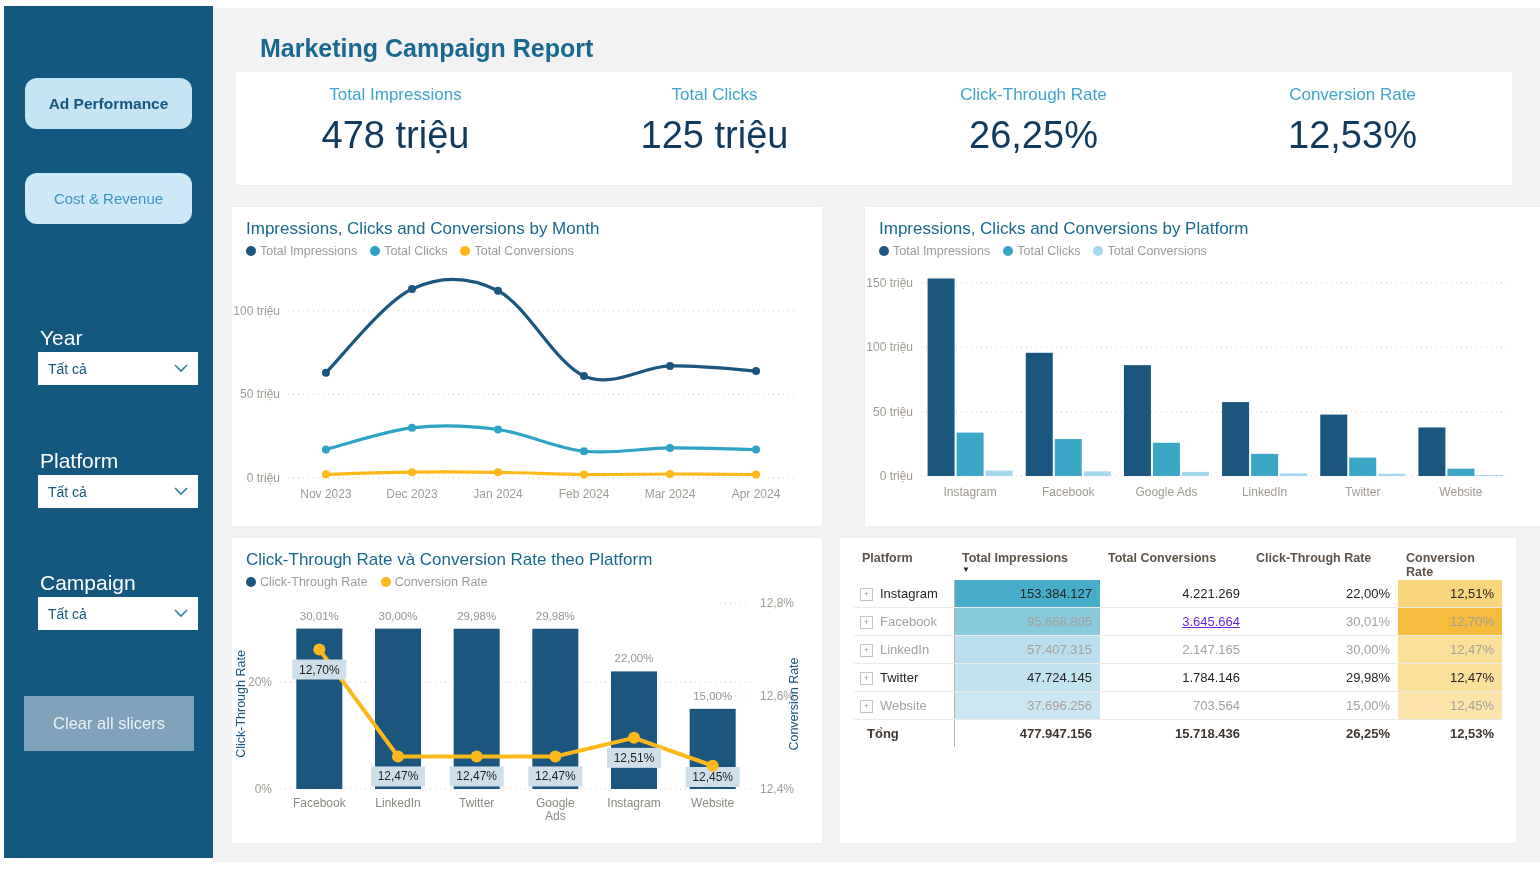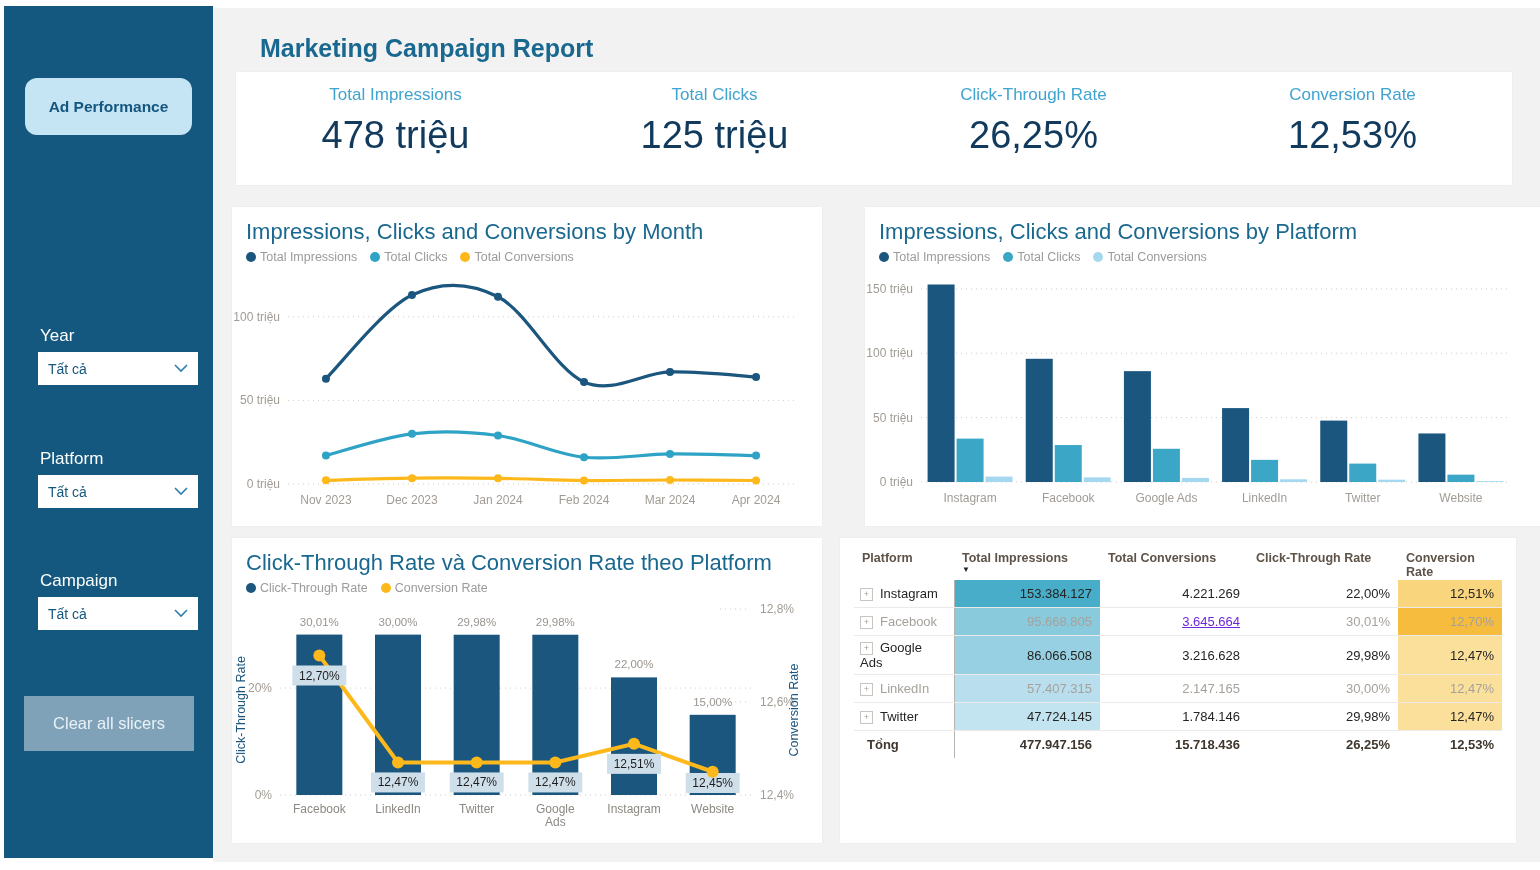--- a/index.html
+++ b/index.html
@@ -2,26 +2,26 @@
 <html><head>
 <meta charset="utf-8">
 <style>
   html,body{margin:0;padding:0;}
   body{width:1540px;height:870px;overflow:hidden;background:#ffffff;
        font-family:"Liberation Sans",sans-serif;-webkit-font-smoothing:antialiased;}
   .page{position:relative;width:1540px;height:870px;background:#ffffff;}
 
   
   .sidebar{position:absolute;left:4px;top:6px;width:209px;height:852px;background:#15587F;}
-  .nav-btn{display:block;position:absolute;left:21px;width:167px;height:57px;border:none;
+  .nav-btn{display:block;position:absolute;left:21px;width:167px;height:51px;border:none;
            border-radius:12px;background:#CDE8F6;cursor:pointer;
            font-family:"Liberation Sans",sans-serif;font-size:15px;color:#3E94C0;}
   .nav-btn.active{top:72px;background:#C5E4F4;color:#14567E;font-weight:700;font-size:15.5px;}
   .nav-btn.inactive{top:167px;}
-  .slicer-label{position:absolute;left:36px;color:#FDFEFE;font-size:17px;}
+  .slicer-label{position:absolute;left:36px;color:#FDFEFE;font-size:21px;}
   .slicer-box{position:absolute;left:34px;width:160px;height:33px;background:#ffffff;
               display:flex;align-items:center;justify-content:space-between;
               padding:0 10px;box-sizing:border-box;cursor:pointer;}
   .slicer-box span{font-size:14px;color:#15577E;}
   .clear-btn{position:absolute;left:20px;top:690px;width:170px;height:55px;border:none;
              background:#7FA2B8;color:#E9F2F8;font-size:16.5px;cursor:pointer;
              font-family:"Liberation Sans",sans-serif;}
 
   
   .main{position:absolute;left:213px;top:0;width:1327px;height:862px;background:#F2F2F2;}
@@ -32,21 +32,21 @@
              display:flex;box-shadow:0 0 2px rgba(0,0,0,.05);}
   .kpi{flex:1;text-align:center;padding-top:13px;}
   .kpi .lbl{font-size:17px;color:#41A3CF;}
   .kpi .val{font-size:38px;color:#113A5D;margin-top:9px;}
 
   .panel{position:absolute;background:#ffffff;box-shadow:0 0 2px rgba(0,0,0,.05);}
   #panel-month   {left:19px; top:207px;width:590px;height:319px;}
   #panel-platform{left:652px;top:207px;width:681px;height:319px;}
   #panel-combo   {left:19px; top:538px;width:590px;height:305px;}
   #panel-table   {left:627px;top:538px;width:676px;height:305px;box-sizing:border-box;padding:10px 14px;}
-  .panel h2{margin:12px 0 3px 14px;font-size:22px;font-weight:400;color:#19688F;}
+  .panel h2{margin:12px 0 3px 14px;font-size:17px;font-weight:400;color:#19688F;}
   .legend{display:flex;gap:13px;margin:5px 0 0 14px;font-size:12.5px;color:#9B9B9B;}
   .legend .li{display:flex;align-items:center;gap:4px;cursor:pointer;}
   .dot{width:10px;height:10px;border-radius:50%;}
   svg{display:block;}
   svg text{font-family:"Liberation Sans",sans-serif;}
 
   
   table{border-collapse:collapse;table-layout:fixed;width:648px;font-size:13px;}
   th{color:#5E5349;font-weight:700;text-align:left;padding:3px 8px 1px 8px;vertical-align:top;font-size:12.5px;}
   .sort-arrow{font-size:8px;color:#252423;line-height:8px;margin:1px 0 2px 0;}
@@ -57,20 +57,21 @@
   tr.total td{font-weight:700;color:#3F362E;border-bottom:none;border-top:1px solid #D0CDC9;}
   tr.total td.platform{border-right:1px solid #B7B3AF;padding-left:13px;}
 </style>
 </head>
 <body>
 
 <div class="page">
 
   <aside class="sidebar">
     <button class="nav-btn active">Ad Performance</button>
+    <button class="nav-btn inactive">Cost &amp; Revenue</button>
     <div id="slicers">
         <div class="slicer-label" style="top: 320px;">Year</div>
         <div class="slicer-box" style="top: 346px;">
           <span>Tất cả</span>
           <svg width="14" height="9">
             <path d="M1 1 L7 7 L13 1" fill="none" stroke="#2E7FAD" stroke-width="1.6"></path>
           </svg>
         </div>
         <div class="slicer-label" style="top: 443px;">Platform</div>
         <div class="slicer-box" style="top: 469px;">
@@ -320,39 +321,39 @@
               <td style="color: rgb(37, 36, 35); background: rgb(249, 213, 125);">12,51%</td>
             </tr>
             <tr>
               <td class="platform" style="color: rgb(166, 161, 155); margin-top: 20px;"><span class="expand-icon">+</span>Facebook</td>
               <td style="color: rgb(166, 161, 155); background: rgb(138, 202, 221);">95.668.805</td>
               <td style="color: #6d28d9; text-decoration: underline;">3.645.664</td>
               <td style="color: rgb(166, 161, 155);">30,01%</td>
               <td style="color: rgb(166, 161, 155); background: rgb(245, 188, 61);">12,70%</td>
             </tr>
             <tr>
-              <td class="platform" style="color: rgb(37, 36, 35);"><span class="expand-icon">+</span>Google Ads</td>
-              <td style="color: rgb(37, 36, 35); background: rgb(151, 208, 226);">86.066.508</td>
-              <td style="color: rgb(37, 36, 35);">3.216.628</td>
-              <td style="color: rgb(37, 36, 35);">29,98%</td>
-              <td style="color: rgb(37, 36, 35); background: rgb(251, 224, 156);">12,47%</td>
-            </tr>
-            <tr>
               <td class="platform" style="color: rgb(166, 161, 155);"><span class="expand-icon">+</span>LinkedIn</td>
               <td style="color: rgb(166, 161, 155); background: rgb(185, 223, 238);">57.407.315</td>
               <td style="color: rgb(166, 161, 155);">2.147.165</td>
               <td style="color: rgb(166, 161, 155);">30,00%</td>
               <td style="color: rgb(166, 161, 155); background: rgb(251, 224, 156);">12,47%</td>
             </tr>
             <tr>
               <td class="platform" style="color: rgb(37, 36, 35);"><span class="expand-icon">+</span>Twitter</td>
               <td style="color: rgb(37, 36, 35); background: rgb(194, 227, 240);">47.724.145</td>
               <td style="color: rgb(37, 36, 35);">1.784.146</td>
               <td style="color: rgb(37, 36, 35);">29,98%</td>
               <td style="color: rgb(37, 36, 35); background: rgb(251, 224, 156);">12,47%</td>
+            </tr>
+            <tr>
+              <td class="platform" style="color: rgb(166, 161, 155);"><span class="expand-icon">+</span>Website</td>
+              <td style="color: rgb(166, 161, 155); background: rgb(203, 231, 243);">37.696.256</td>
+              <td style="color: rgb(166, 161, 155);">703.564</td>
+              <td style="color: rgb(166, 161, 155);">15,00%</td>
+              <td style="color: rgb(166, 161, 155); background: rgb(252, 228, 170);">12,45%</td>
             </tr>
             <tr class="total">
               <td class="platform">Tổng</td>
               <td>477.947.156</td>
               <td>15.718.436</td>
               <td>26,25%</td>
               <td>12,53%</td>
             </tr>
           </tbody>
         </table>

